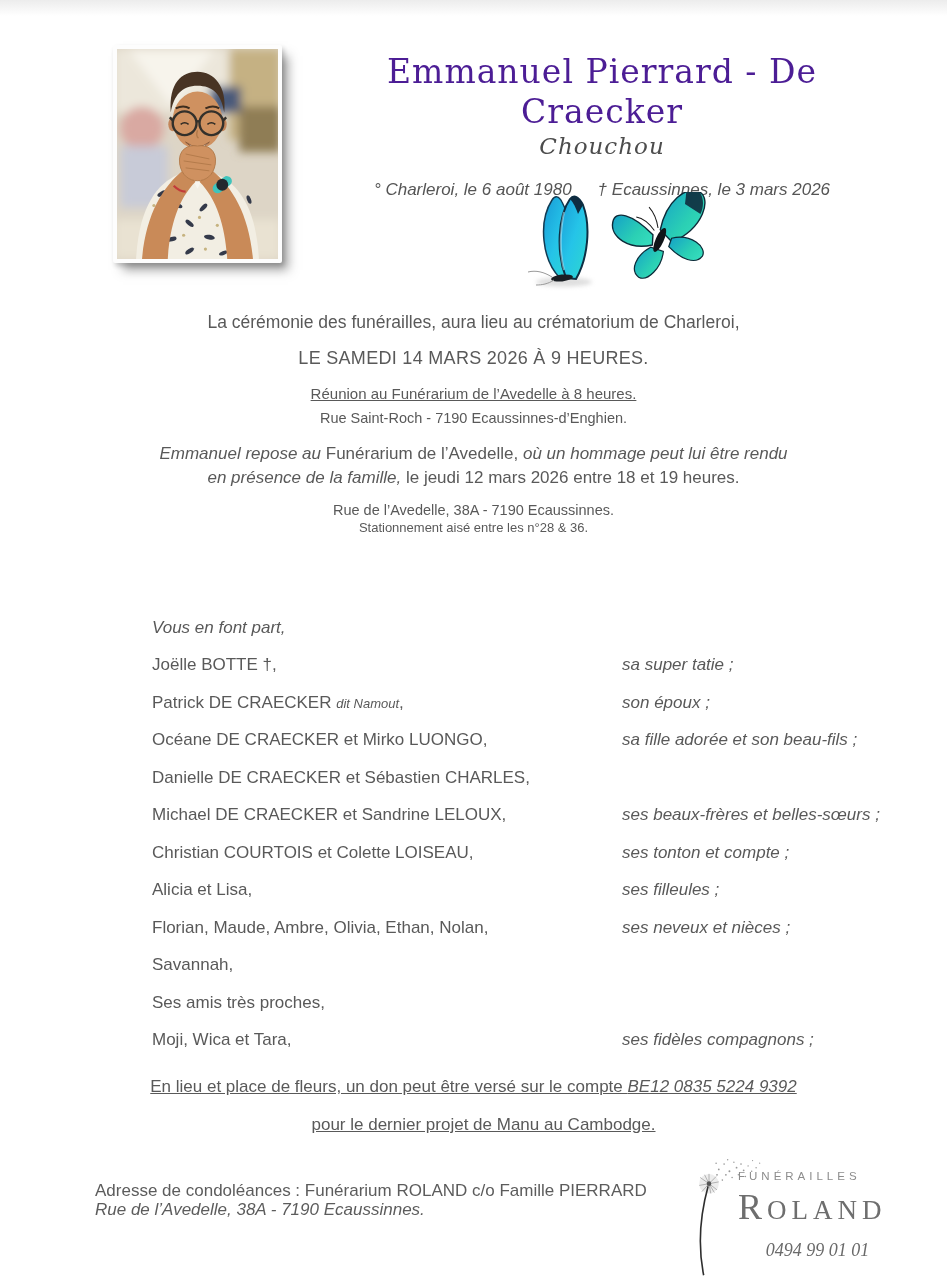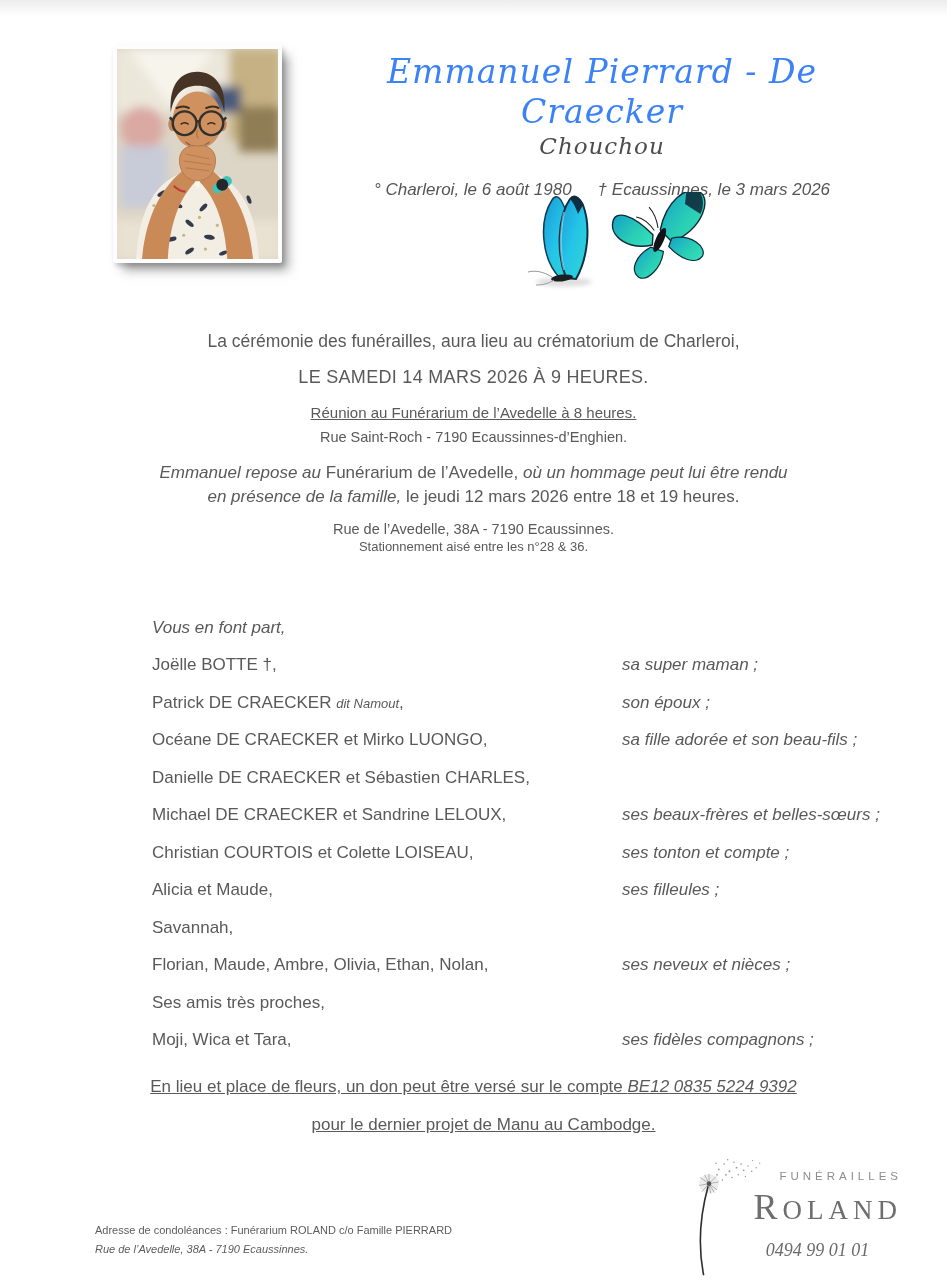--- a/index.html
+++ b/index.html
@@ -19,35 +19,35 @@
     position:absolute; left:113px; top:45px; width:161px; height:210px;
     background:#fff; border:4px solid #fdfdfd; border-radius:2px;
     box-shadow:8px 9px 10px -2px rgba(70,70,70,.5), 2px 3px 5px rgba(0,0,0,.2);
     overflow:hidden;
   }
   .photo svg{display:block;width:100%;height:100%;}
 
   
   .header{position:absolute; left:307px; top:52px; width:590px; text-align:center;}
   .deceased-name{
-    font-family:"DejaVu Serif", serif; font-style:italic;
-    font-size:33px; line-height:40px; color:#3b82f6; letter-spacing:1px;
+    font-family:"DejaVu Serif", serif; 
+    font-size:33px; line-height:40px; color:#4c1d95; letter-spacing:1px;
   }
   .nickname{
     font-family:"DejaVu Serif", serif; font-style:italic;
     font-size:23px; line-height:28px; color:#4c4c4c; letter-spacing:1px;
   }
   .dates{margin-top:20px; font-size:17px; line-height:20px; font-style:italic; color:#555;}
   .dates .gap{display:inline-block;width:26px;}
 
   
   .butterflies{position:absolute; left:502px; top:192px; width:210px; height:100px;}
 
   
-  .main{position:absolute; top:330px; left:0; width:947px; text-align:center;}
+  .main{position:absolute; top:311px; left:0; width:947px; text-align:center;}
   .c1{font-size:17.5px; line-height:22px; margin-bottom:14px;}
   .c2{font-size:18px;   line-height:22px; margin-bottom:14px; letter-spacing:.3px;}
   .c3{font-size:15px;   line-height:22px; margin-bottom:4px;text-decoration:underline;}
   .c4{font-size:17px;   line-height:22px; margin-bottom:13px;}
   .c5{font-size:14.5px; line-height:19px; margin-bottom:14px;}
   .repose-p{font-size:17px; line-height:24px; margin-bottom:11px;}
   .addr1{font-size:14.5px; line-height:18px;}
   .addr2{font-size:13px; line-height:17px;}
 
   
@@ -56,24 +56,24 @@
   .frow{position:relative; height:20px; margin-bottom:17.5px; line-height:20px; white-space:nowrap;}
   .frow .note{font-size:13px;}
   .frow .frel{position:absolute; left:470px; top:0; font-style:italic;}
 
   
   .donation{position:absolute; top:1076px; left:0; width:947px; text-align:center; font-size:17px;text-decoration:underline;}
   .donation .d1{line-height:22px; margin-bottom:16px;}
   .donation .d2{line-height:22px;padding-left:20px;}
 
   
-  .footer-left{position:absolute; left:95px; top:1181px; font-size:11px; line-height:19px; color:#5c5c5c;margin-top:40px;}
+  .footer-left{position:absolute; left:95px; top:1181px; font-size:17px; line-height:19px; color:#5c5c5c;}
   .footer-brand{position:absolute; left:655px; top:1150px; width:235px; height:128px;}
   .dandelion{position:absolute; left:30px; top:3px; width:80px; height:128px;}
-  .brand-text{position:absolute; left:92px; top:20px; width:155px; text-align:right;}
+  .brand-text{position:absolute; left:83px; top:20px; width:155px; text-align:left;}
   .brand-top{font-size:11.5px; letter-spacing:4px; color:#8c8c8c;}
   .brand-name{
     font-family:"Liberation Serif", serif; font-size:27px; letter-spacing:5px;
     color:#6e6e6e; margin-top:4px;
   }
   .brand-name::first-letter{font-size:36px;}
   .brand-phone{
     position:absolute; left:85px; top:90px; width:155px; text-align:center;
     font-family:"Liberation Serif", serif; font-style:italic; font-size:18px; color:#6a6a6a;
   }
@@ -226,21 +226,21 @@
     </p>
     <p class="addr1">Rue de l’Avedelle, 38A - 7190 Ecaussinnes.</p>
     <p class="addr2">Stationnement aisé entre les n°28 &amp; 36.</p>
   </div>
 
   <div class="family">
     <p class="intro it">Vous en font part,</p>
 
     <div class="frow">
       <span><span>Joëlle BOTTE †,</span><span class="note it"></span><span></span></span>
-      <span class="frel">sa super maman ;</span>
+      <span class="frel">sa super tatie ;</span>
     </div>
     <div class="frow">
       <span><span>Patrick DE CRAECKER </span><span class="note it">dit Namout</span><span>,</span></span>
       <span class="frel">son époux ;</span>
     </div>
     <div class="frow">
       <span><span>Océane DE CRAECKER et Mirko LUONGO,</span><span class="note it"></span><span></span></span>
       <span class="frel">sa fille adorée et son beau-fils ;</span>
     </div>
     <div class="frow">
@@ -249,30 +249,30 @@
     </div>
     <div class="frow">
       <span><span>Michael DE CRAECKER et Sandrine LELOUX,</span><span class="note it"></span><span></span></span>
       <span class="frel">ses beaux-frères et belles-sœurs ;</span>
     </div>
     <div class="frow">
       <span><span>Christian COURTOIS et Colette LOISEAU,</span><span class="note it"></span><span></span></span>
       <span class="frel">ses tonton et compte ;</span>
     </div>
     <div class="frow">
-      <span><span>Alicia et Maude,</span><span class="note it"></span><span></span></span>
+      <span><span>Alicia et Lisa,</span><span class="note it"></span><span></span></span>
       <span class="frel">ses filleules ;</span>
+    </div>
+    <div class="frow">
+      <span><span>Florian, Maude, Ambre, Olivia, Ethan, Nolan,</span><span class="note it"></span><span></span></span>
+      <span class="frel">ses neveux et nièces ;</span>
     </div>
     <div class="frow">
       <span><span>Savannah,</span><span class="note it"></span><span></span></span>
       <span class="frel"></span>
-    </div>
-    <div class="frow">
-      <span><span>Florian, Maude, Ambre, Olivia, Ethan, Nolan,</span><span class="note it"></span><span></span></span>
-      <span class="frel">ses neveux et nièces ;</span>
     </div>
     <div class="frow">
       <span><span>Ses amis très proches,</span><span class="note it"></span><span></span></span>
       <span class="frel"></span>
     </div>
     <div class="frow">
       <span><span>Moji, Wica et Tara,</span><span class="note it"></span><span></span></span>
       <span class="frel">ses fidèles compagnons ;</span>
     </div>
   </div>

